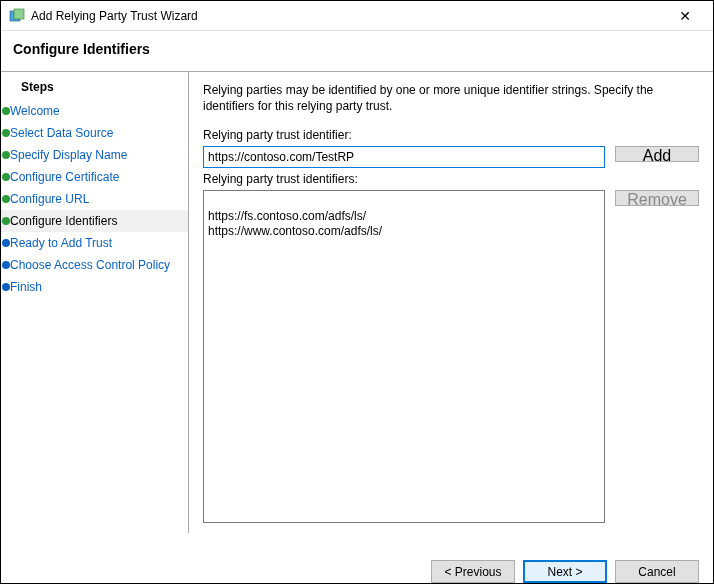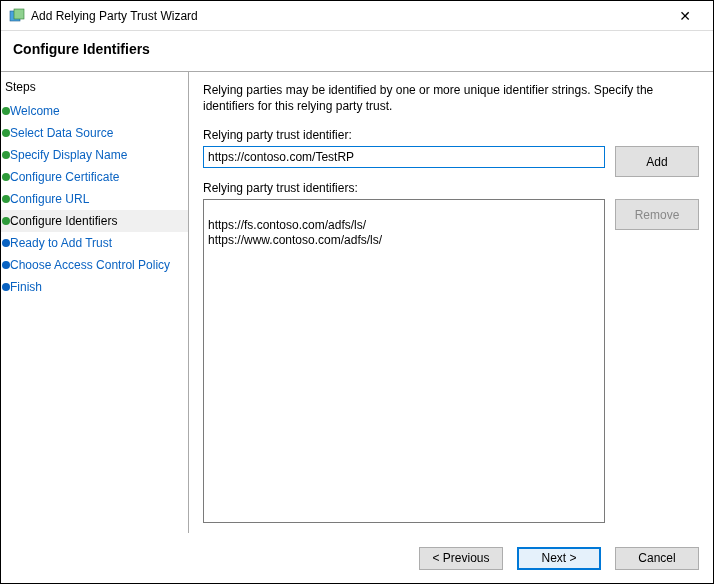--- a/index.html
+++ b/index.html
@@ -47,22 +47,22 @@
     min-height: 0;
     border-top: 1px solid #aaa;
   }
   .sidebar {
     width: 188px;
     border-right: 1px solid #aaa;
     padding: 6px 0;
     background: #fff;
   }
   .steps-header {
-    font-weight: normal;
-    padding: 2px 8px 6px 4px;
+    font-weight: bold;
+    padding: 2px 8px 6px 20px;
     font-size: 12px;
   }
   .step {
     display: flex;
     align-items: flex-start;
     padding: 4px 8px 4px 1px;
     line-height: 14px;
   }
   .step-current { background: #f0f0f0; }
   .bullet {
@@ -87,47 +87,47 @@
     flex: 1;
     height: 22px;
     border: 1px solid #0078d7;
     padding: 2px 4px;
     font-family: inherit;
     font-size: 12px;
     outline: none;
   }
   .btn {
     width: 84px;
-    height: 31px;
+    height: 16px;
     background: #e1e1e1;
     border: 1px solid #adadad;
     font-family: inherit;
-    font-size: 12px;
+    font-size: 16px;
     cursor: default;
     padding:0;
   }
   .btn:disabled { color: #888; }
   .example { color: #000; margin-bottom: 14px; }
   .listbox {
     flex: 1;
     border: 1px solid #7a7a7a;
     background: #fff;
     padding: 18px 4px;
     overflow: auto;
     min-height: 0;
     line-height: 15px;
   }
   .list-col { flex:1; display:flex; flex-direction:column; min-height:0;}
   .row-list { display:flex; gap:10px; flex:1; min-height:0;}
   .footer {
     height: 50px;
     display: flex;
     justify-content: flex-end;
-    align-items: center;
-    gap: 14px;
+    align-items: flex-end;
+    gap: 8px;
     padding: 0 14px;
     border-top: 0px solid #ddd;
   }
   .fbtn {
     width: 84px; height: 23px;
     background: #e1e1e1;
     border: 1px solid #adadad;
     font-family: inherit;
     font-size: 12px;
     cursor: default;

